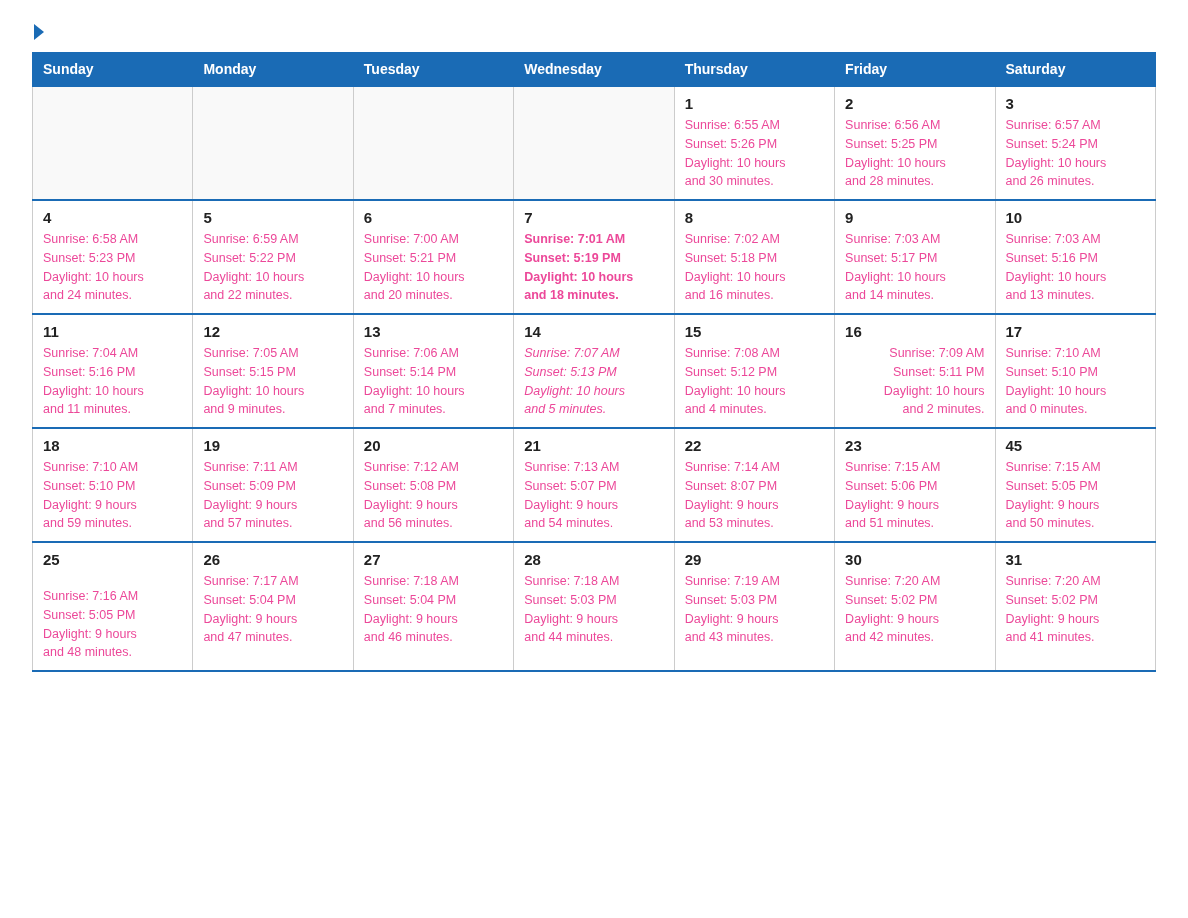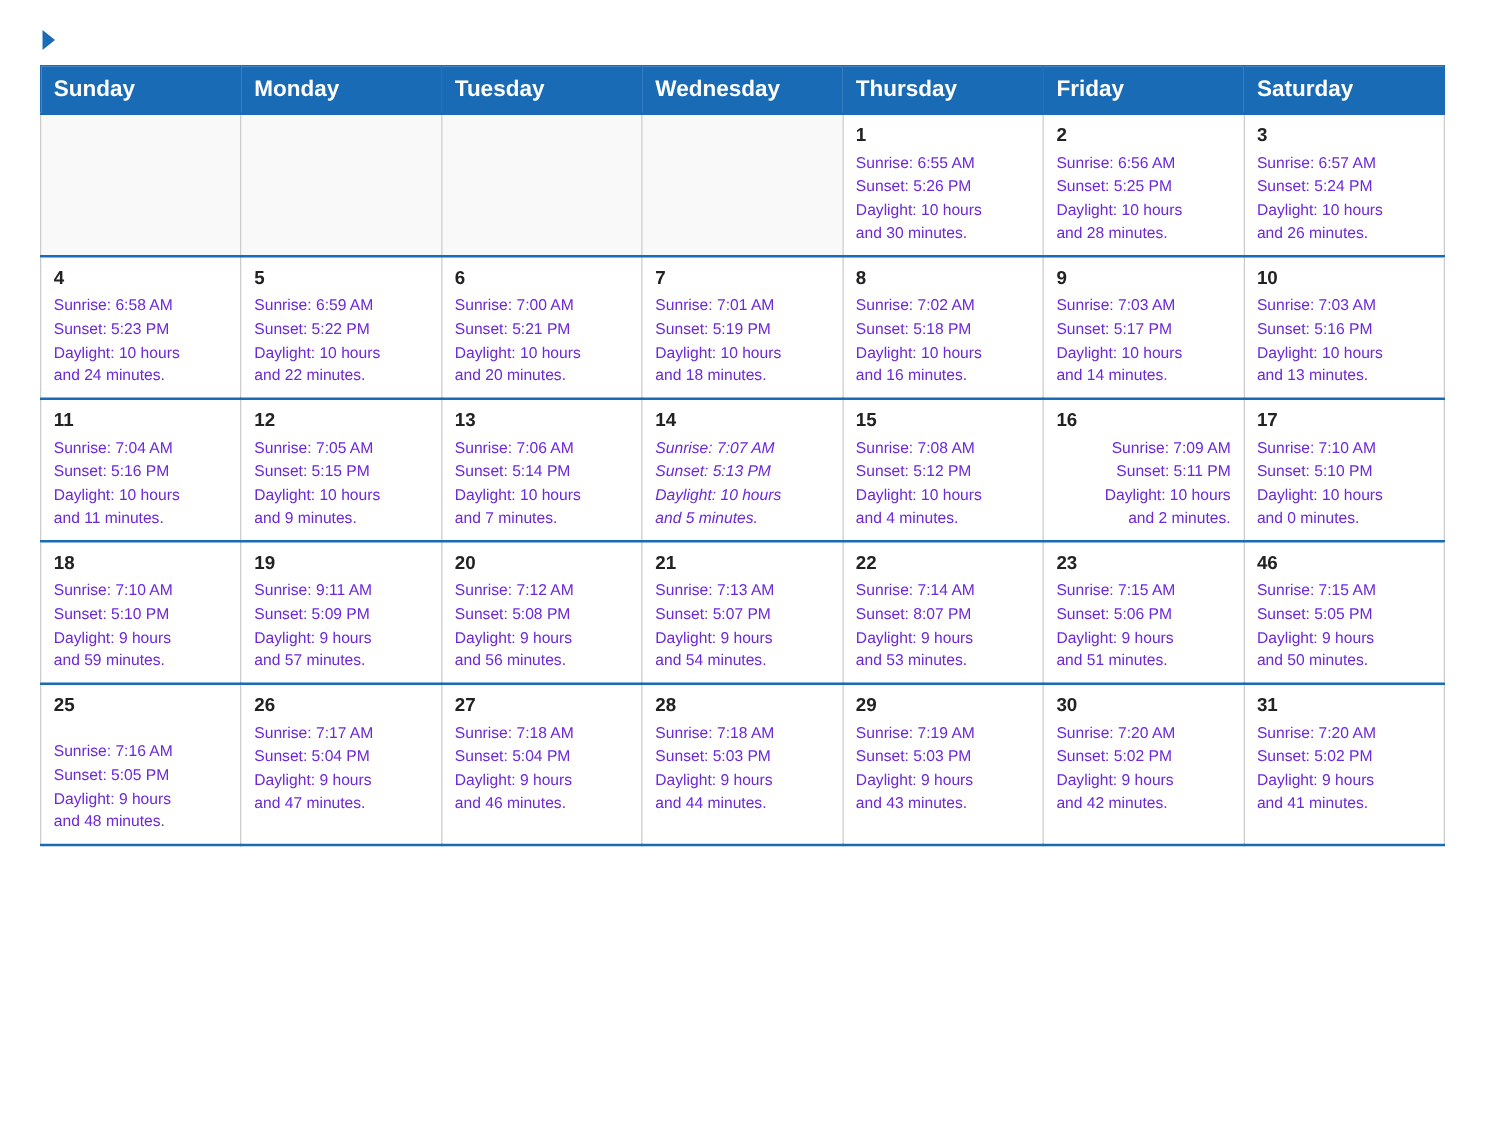--- a/index.html
+++ b/index.html
@@ -59,21 +59,21 @@
       margin-top: 2px;
     }
     .calendar {
       width: 100%;
       border-collapse: collapse;
       border: 1.5px solid #aaa;
     }
     .calendar th {
       background: #1a6bb5;
       color: #fff;
-      font-size: 18px;
+      font-size: 14px;
       font-weight: bold;
       padding: 8px 10px;
       text-align: left;
       border: 1px solid #1a6bb5;
     }
     .calendar td {
       vertical-align: top;
       padding: 8px 10px;
       border: 1px solid #ccc;
       width: 14.28%;
@@ -84,21 +84,21 @@
     }
     .day-num {
       font-size: 15px;
       font-weight: bold;
       color: #222;
       display: block;
       margin-bottom: 4px;
     }
     .day-info {
       font-size: 12.5px;
-      color: #6d28d9;
+      color: #ec4899;
       line-height: 1.5;
     }
     .empty-cell {
       background: #f9f9f9;
     }
   </style>
 </head>
 <body>
 
 <div class="header">
@@ -172,21 +172,21 @@
         </td>
         <td>
           <span class="day-num">6</span>
           <div class="day-info" style="white-space: pre-line;">Sunrise: 7:00 AM
 Sunset: 5:21 PM
 Daylight: 10 hours
 and 20 minutes.</div>
         </td>
         <td>
           <span class="day-num">7</span>
-          <div class="day-info" style="white-space: pre-line;">Sunrise: 7:01 AM
+          <div class="day-info" style="white-space: pre-line; font-weight: bold;">Sunrise: 7:01 AM
 Sunset: 5:19 PM
 Daylight: 10 hours
 and 18 minutes.</div>
         </td>
         <td>
           <span class="day-num">8</span>
           <div class="day-info" style="white-space: pre-line;">Sunrise: 7:02 AM
 Sunset: 5:18 PM
 Daylight: 10 hours
 and 16 minutes.</div>
@@ -260,21 +260,21 @@
       <tr>
         <td>
           <span class="day-num">18</span>
           <div class="day-info" style="white-space: pre-line;">Sunrise: 7:10 AM
 Sunset: 5:10 PM
 Daylight: 9 hours
 and 59 minutes.</div>
         </td>
         <td>
           <span class="day-num">19</span>
-          <div class="day-info" style="white-space: pre-line;">Sunrise: 9:11 AM
+          <div class="day-info" style="white-space: pre-line;">Sunrise: 7:11 AM
 Sunset: 5:09 PM
 Daylight: 9 hours
 and 57 minutes.</div>
         </td>
         <td>
           <span class="day-num">20</span>
           <div class="day-info" style="white-space: pre-line;">Sunrise: 7:12 AM
 Sunset: 5:08 PM
 Daylight: 9 hours
 and 56 minutes.</div>
@@ -294,21 +294,21 @@
 and 53 minutes.</div>
         </td>
         <td>
           <span class="day-num">23</span>
           <div class="day-info" style="white-space: pre-line;">Sunrise: 7:15 AM
 Sunset: 5:06 PM
 Daylight: 9 hours
 and 51 minutes.</div>
         </td>
         <td>
-          <span class="day-num">46</span>
+          <span class="day-num">45</span>
           <div class="day-info" style="white-space: pre-line;">Sunrise: 7:15 AM
 Sunset: 5:05 PM
 Daylight: 9 hours
 and 50 minutes.</div>
         </td>
       </tr>
       <tr>
         <td>
           <span class="day-num">25</span>
           <div class="day-info" style="white-space: pre-line; margin-top: 19px;">Sunrise: 7:16 AM

